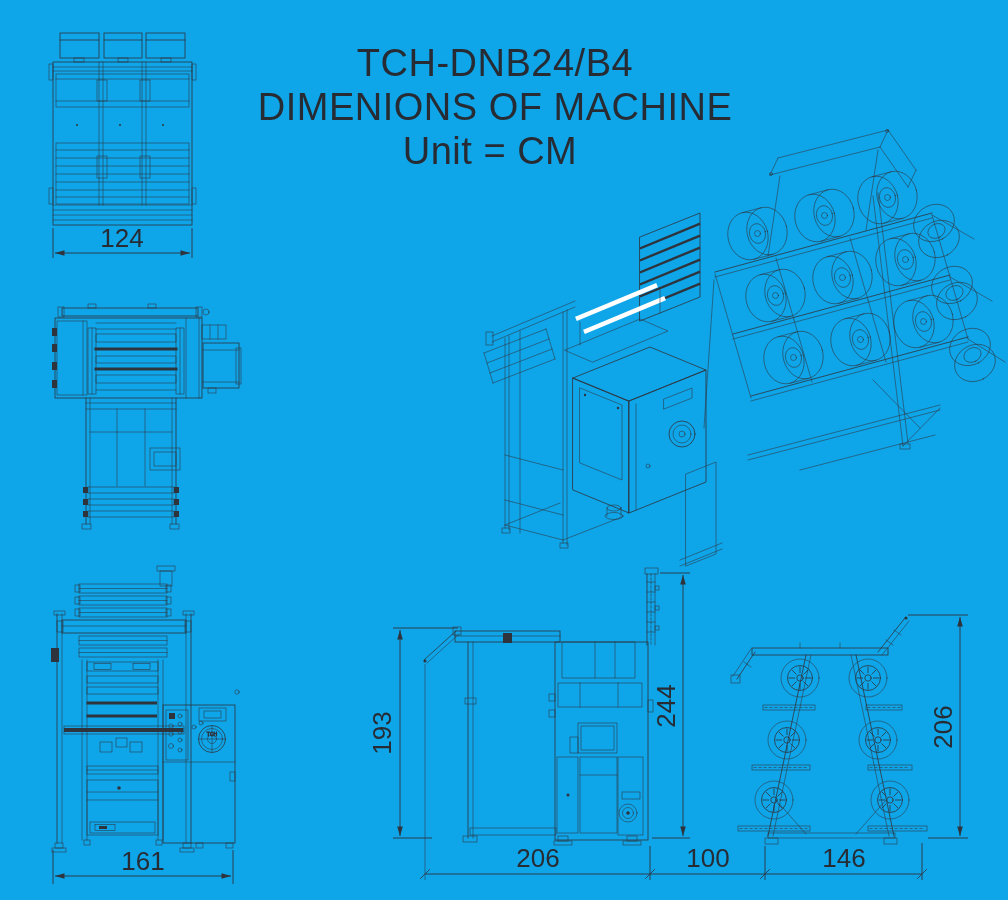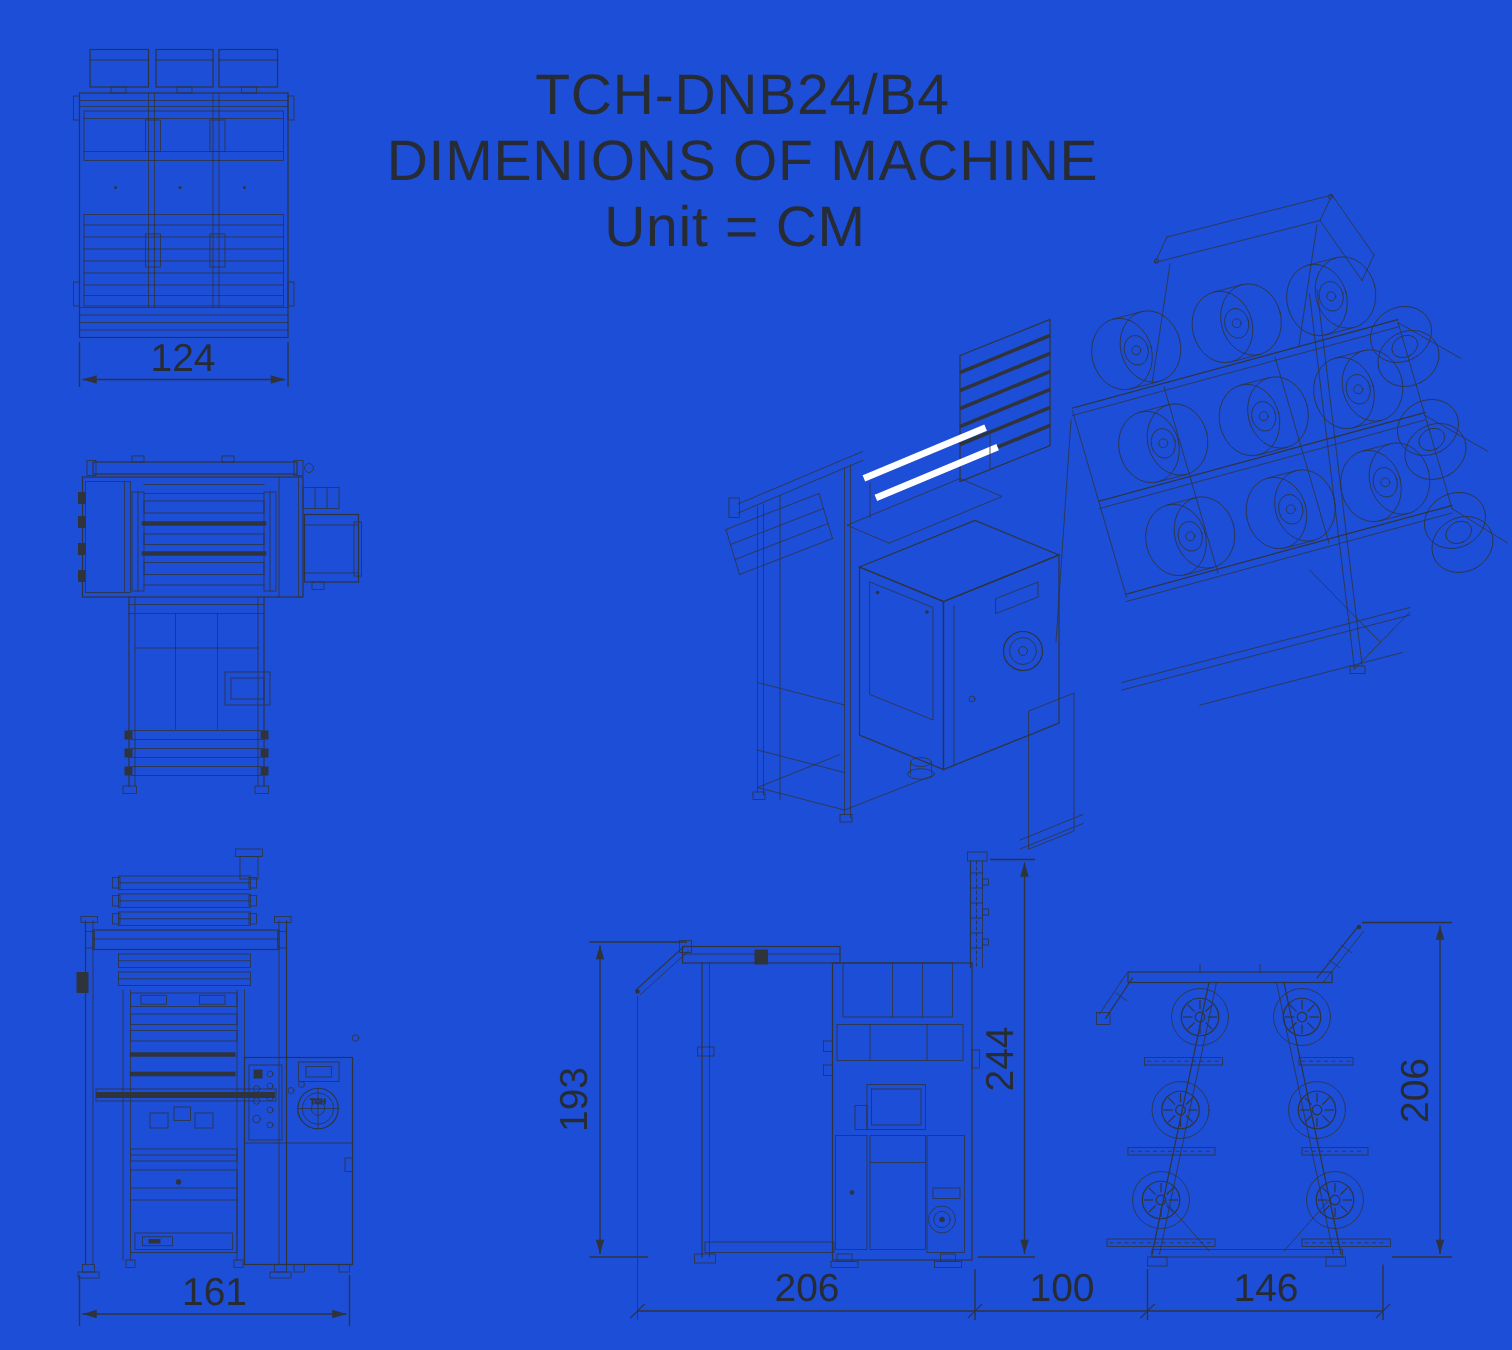--- a/index.html
+++ b/index.html
@@ -1,16 +1,16 @@
 <!DOCTYPE html>
 <html><head>
 <meta charset="utf-8">
 <style>
   html,body{margin:0;padding:0;background:#ffffff;}
-  .canvas{position:relative;width:1008px;height:900px;background:#1d4ed8;overflow:hidden;
+  .canvas{position:relative;width:1008px;height:900px;background:#0ea5e9;overflow:hidden;
           font-family:"Liberation Sans",sans-serif;}
   svg{position:absolute;left:0;top:0;}
   .ln{stroke:#2f343c;fill:none;stroke-width:.8;stroke-linecap:square;}
   .lnthin{stroke:#2f343c;fill:none;stroke-width:.55;}
   .fl{fill:#2f343c;stroke:none;}
   .wh{stroke:#ffffff;fill:none;stroke-width:4.5;}
   .dimln{stroke:#2f343c;fill:none;stroke-width:.9;}
   .dimtxt{font-family:"Liberation Sans",sans-serif;font-size:26px;fill:#272c34;}
   .titletxt{font-family:"Liberation Sans",sans-serif;font-size:38px;fill:#272c34;letter-spacing:.5px;}
   .logotxt{font-family:"Liberation Sans",sans-serif;font-size:5px;fill:#2f343c;}

